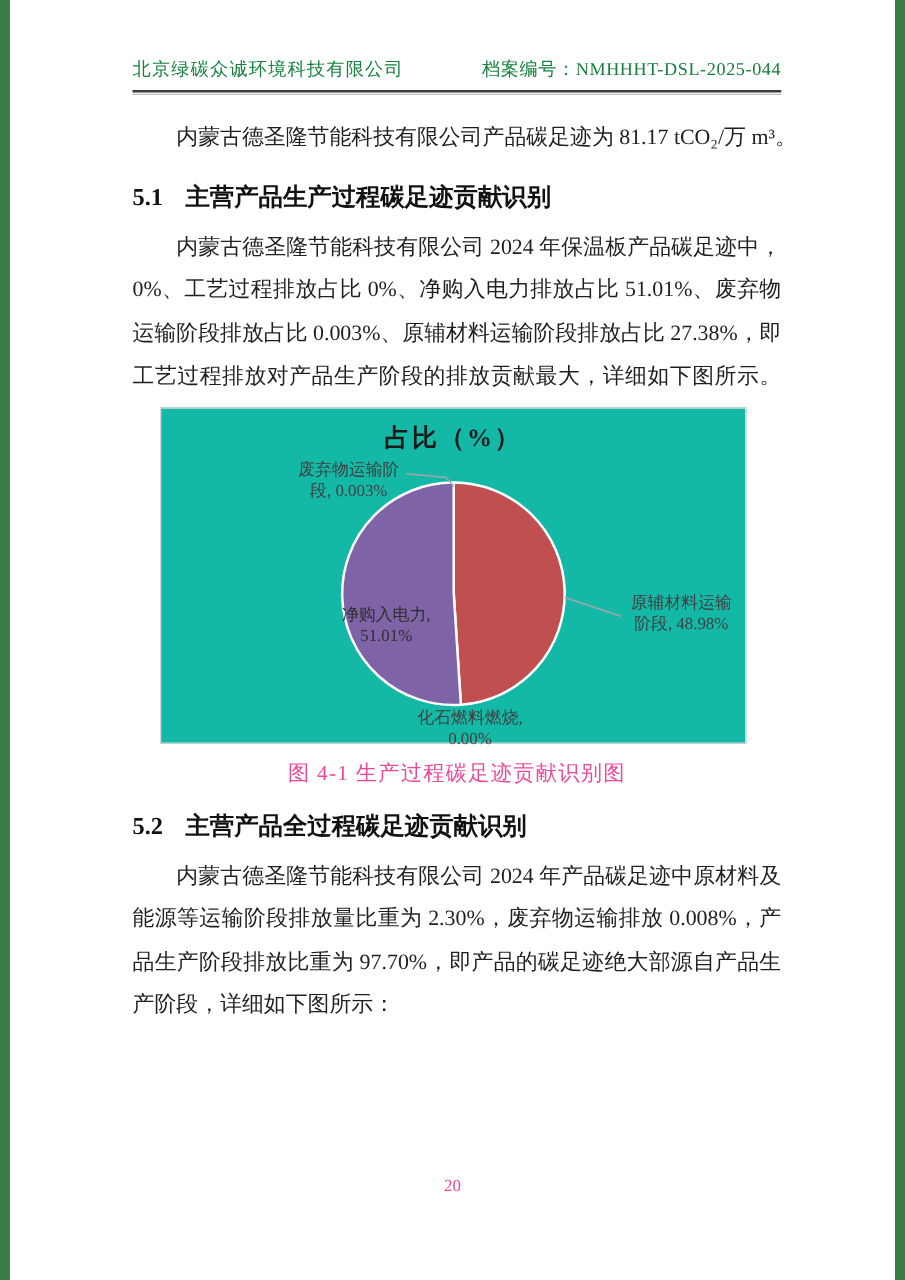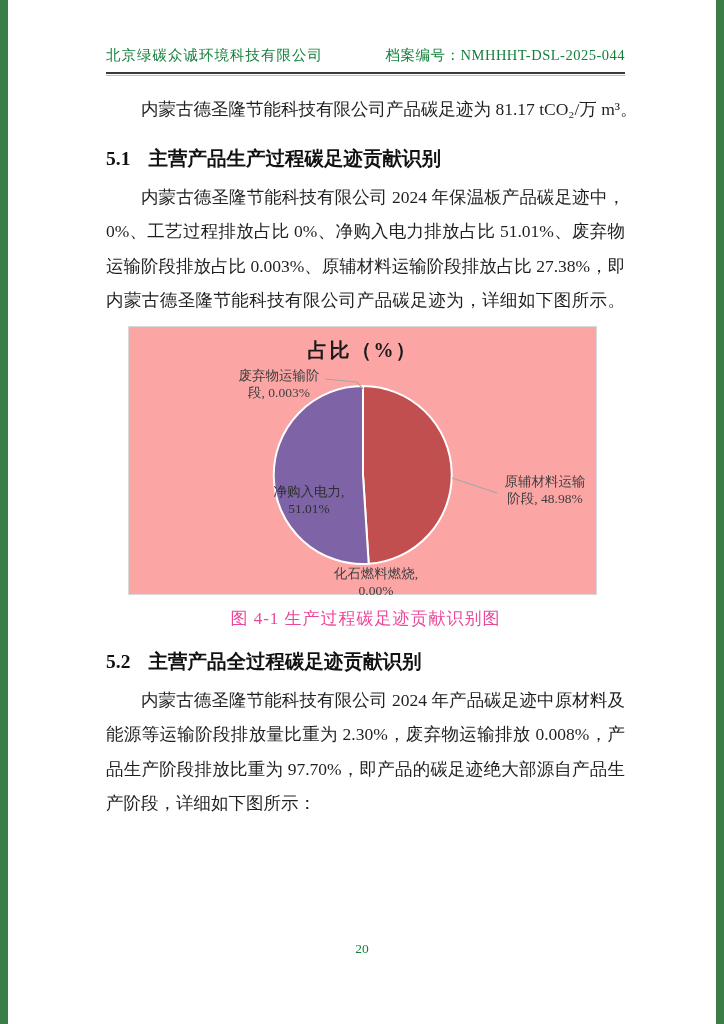--- a/index.html
+++ b/index.html
@@ -45,21 +45,21 @@
   }
   .sec-heading .num { margin-right:18px; font-family:"Liberation Serif",serif; }
   .para { margin-top:8px; }
 
   
   .chart-box {
     position:relative;
     margin:8px 0 0 22px;
     width:467px; height:267px;
     border:1px solid #d8d8d8;
-    background:#fca5a5;
+    background:#14b8a6;
     box-sizing:content-box;
   }
   .chart-title {
     position:absolute; left:0; right:0; top:10px;
     text-align:center; font-size:20px; font-weight:bold;
     letter-spacing:2px; color:#1a1a1a;
   }
   .pie-svg { position:absolute; left:0; top:0; }
   .clabel {
     position:absolute; text-align:center;
@@ -71,21 +71,21 @@
   .clabel.electricity { left:130px; top:156px; width:100px; color:#2e2e2e; }
   .clabel.fossil { left:197px; top:238px; width:100px; }
 
   .fig-caption {
     margin-top:12px; text-align:center;
     font-size:17px; color:#ec4899; letter-spacing:1px;
   }
 
   .page-number {
     position:absolute; left:0; right:0; top:941px;
-    text-align:center; font-size:13.5px; color:#15803d;
+    text-align:center; font-size:13.5px; color:#ec4899;
   }
 </style>
 </head>
 <body>
 
 <div class="edge-bar left"></div>
 <div class="edge-bar right"></div>
 
 <div class="content">
 
@@ -103,21 +103,21 @@
   </div>
 
   <div class="sec-heading">
     <span class="num">5.1</span><span>主营产品生产过程碳足迹贡献识别</span>
   </div>
 
   <div class="body-text para">
     <div class="jline indent">内蒙古德圣隆节能科技有限公司 2024 年保温板产品碳足迹中，</div>
     <div class="jline">0%、工艺过程排放占比 0%、净购入电力排放占比 51.01%、废弃物</div>
     <div class="jline">运输阶段排放占比 0.003%、原辅材料运输阶段排放占比 27.38%，即</div>
-    <div class="jline">内蒙古德圣隆节能科技有限公司产品碳足迹为，详细如下图所示。</div>
+    <div class="jline">工艺过程排放对产品生产阶段的排放贡献最大，详细如下图所示。</div>
   </div>
 
   <div class="chart-box">
     <svg class="pie-svg" width="467" height="267" viewBox="0 0 467 267">
 
       <path d="M234,148 L234,59 A89,89 0 0 1 239.7,236.8 Z" stroke="#ffffff" stroke-width="2" stroke-linejoin="round" fill="#C14F4F"></path>
 
       <path d="M234,148 L239.7,236.8 A89,89 0 1 1 234,59 Z" stroke="#ffffff" stroke-width="2" stroke-linejoin="round" fill="#7E64A6"></path>
       <polyline points="196,52 228,55 234,62" fill="none" stroke="#a6a6a6" stroke-width="1.2"></polyline>
       <polyline points="323,151 368,166" fill="none" stroke="#a6a6a6" stroke-width="1.2"></polyline>

